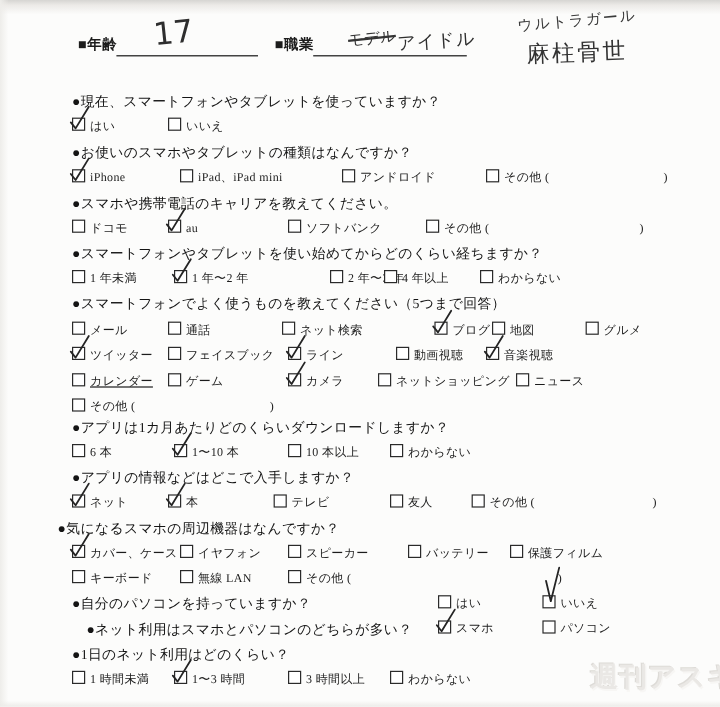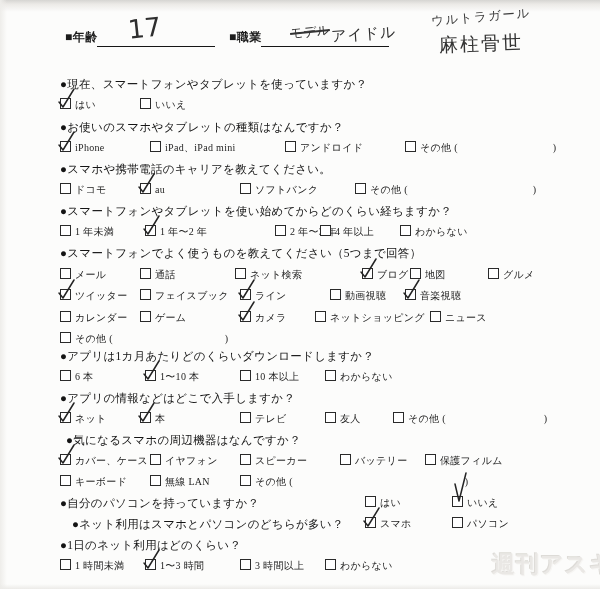--- a/index.html
+++ b/index.html
@@ -101,21 +101,21 @@
             <polyline points="2,10 6,15 17,-3"></polyline>
           </svg></span><span>ツイッター</span></span>
       <span class="cell" style="left: 140px; top: 289px;"><span class="cb"></span><span>フェイスブック</span></span>
       <span class="cell" style="left: 240px; top: 289px;"><span class="cb"><svg viewBox="0 0 20 20" class="check">
             <polyline points="2,10 6,15 17,-3"></polyline>
           </svg></span><span>ライン</span></span>
       <span class="cell" style="left: 330px; top: 289px;"><span class="cb"></span><span>動画視聴</span></span>
       <span class="cell" style="left: 405px; top: 289px;"><span class="cb"><svg viewBox="0 0 20 20" class="check">
             <polyline points="2,10 6,15 17,-3"></polyline>
           </svg></span><span>音楽視聴</span></span>
-      <span class="cell" style="left: 60px; top: 311px;"><span class="cb"></span><span>カレンダー</span></span>
+      <span class="cell" style="left: 60px; top: 311px; text-decoration: underline;"><span class="cb"></span><span>カレンダー</span></span>
       <span class="cell" style="left: 140px; top: 311px;"><span class="cb"></span><span>ゲーム</span></span>
       <span class="cell" style="left: 240px; top: 311px;"><span class="cb"><svg viewBox="0 0 20 20" class="check">
             <polyline points="2,10 6,15 17,-3"></polyline>
           </svg></span><span>カメラ</span></span>
       <span class="cell" style="left: 315px; top: 311px;"><span class="cb"></span><span>ネットショッピング</span></span>
       <span class="cell" style="left: 430px; top: 311px;"><span class="cb"></span><span>ニュース</span></span>
       <span class="cell" style="left: 60px; top: 332px;"><span class="cb"></span><span>その他 (</span><span class="gap" style="width: 112px;"></span><span>)</span></span>
       <div class="qtext" style="left: 60px; top: 349px;">●アプリは1カ月あたりどのくらいダウンロードしますか？</div>
       <span class="cell" style="left: 60px; top: 370px;"><span class="cb"></span><span>6 本</span></span>
       <span class="cell" style="left: 145px; top: 370px;"><span class="cb"><svg viewBox="0 0 20 20" class="check">
@@ -123,24 +123,24 @@
           </svg></span><span>1〜10 本</span></span>
       <span class="cell" style="left: 240px; top: 370px;"><span class="cb"></span><span>10 本以上</span></span>
       <span class="cell" style="left: 325px; top: 370px;"><span class="cb"></span><span>わからない</span></span>
       <div class="qtext" style="left: 60px; top: 391px;">●アプリの情報などはどこで入手しますか？</div>
       <span class="cell" style="left: 60px; top: 412px;"><span class="cb"><svg viewBox="0 0 20 20" class="check">
             <polyline points="2,10 6,15 17,-3"></polyline>
           </svg></span><span>ネット</span></span>
       <span class="cell" style="left: 140px; top: 412px;"><span class="cb"><svg viewBox="0 0 20 20" class="check">
             <polyline points="2,10 6,15 17,-3"></polyline>
           </svg></span><span>本</span></span>
-      <span class="cell" style="left: 240px; top: 412px;"><span class="cb"></span><span>テレビ</span></span>
+      <span class="cell" style="left: 228px; top: 412px;"><span class="cb"></span><span>テレビ</span></span>
       <span class="cell" style="left: 325px; top: 412px;"><span class="cb"></span><span>友人</span></span>
       <span class="cell" style="left: 393px; top: 412px;"><span class="cb"></span><span>その他 (</span><span class="gap" style="width: 98px;"></span><span>)</span></span>
-      <div class="qtext" style="left: 66px; top: 433px;">●気になるスマホの周辺機器はなんですか？</div>
+      <div class="qtext" style="left: 48px; top: 433px;">●気になるスマホの周辺機器はなんですか？</div>
       <span class="cell" style="left: 60px; top: 454px;"><span class="cb"><svg viewBox="0 0 20 20" class="check">
             <polyline points="2,10 6,15 17,-3"></polyline>
           </svg></span><span>カバー、ケース</span></span>
       <span class="cell" style="left: 150px; top: 454px;"><span class="cb"></span><span>イヤフォン</span></span>
       <span class="cell" style="left: 240px; top: 454px;"><span class="cb"></span><span>スピーカー</span></span>
       <span class="cell" style="left: 340px; top: 454px;"><span class="cb"></span><span>バッテリー</span></span>
       <span class="cell" style="left: 425px; top: 454px;"><span class="cb"></span><span>保護フィルム</span></span>
       <span class="cell" style="left: 60px; top: 475px;"><span class="cb"></span><span>キーボード</span></span>
       <span class="cell" style="left: 150px; top: 475px;"><span class="cb"></span><span>無線 LAN</span></span>
       <span class="cell" style="left: 240px; top: 475px;"><span class="cb"></span><span>その他 (</span><span class="gap" style="width: 172px;"></span><span>)</span></span>

